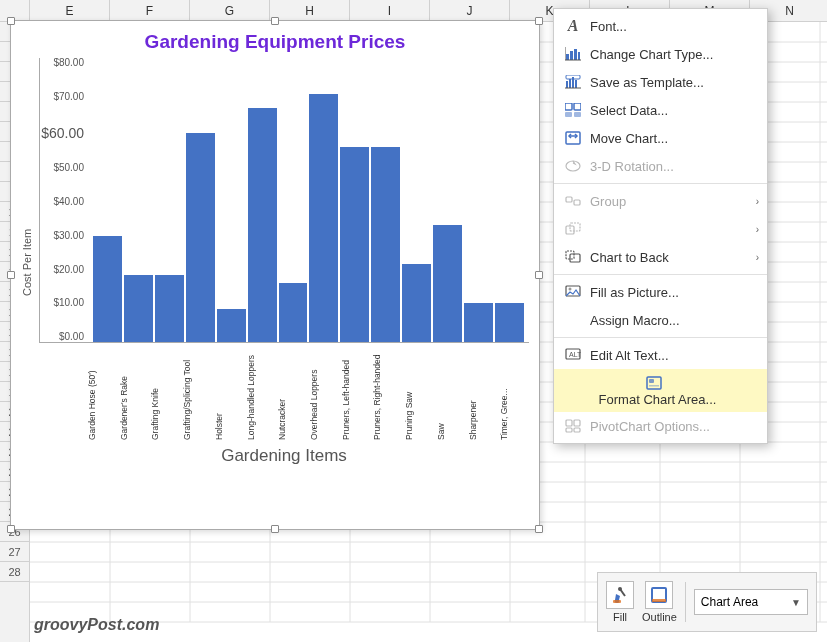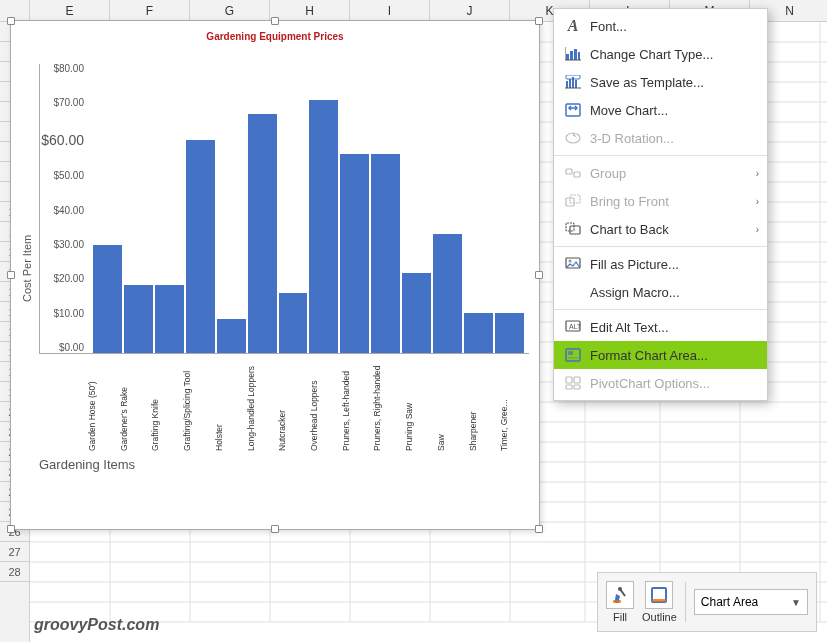--- a/index.html
+++ b/index.html
@@ -89,24 +89,24 @@
     }
 
     .chart-inner {
       width: 100%;
       height: 100%;
       padding: 10px;
     }
 
     .chart-title {
       text-align: center;
-      font-size: 10px;
+      font-size: 19px;
       font-weight: bold;
-      color: #b91c1c;
-      margin-bottom: 22px;
+      color: #6d28d9;
+      margin-bottom: 5px;
     }
 
     .chart-area {
       display: flex;
       height: calc(100% - 80px);
     }
 
     .y-axis-label {
       writing-mode: vertical-rl;
       transform: rotate(180deg);
@@ -161,21 +161,22 @@
       font-size: 8.5px;
       color: #333;
       writing-mode: vertical-rl;
       transform: rotate(180deg);
       text-align: left;
       padding-top: 3px;
       overflow: hidden;
     }
 
     .x-axis-title {
-      font-size: 13px;
+      text-align: center;
+      font-size: 17px;
       color: #555;
       margin-top: 3px;
     }
 
     
     .resize-handle {
       position: absolute;
       width: 8px;
       height: 8px;
       background: white;
@@ -200,21 +201,22 @@
       display: flex;
       align-items: center;
       padding: 5px 16px 5px 10px;
       cursor: pointer;
       position: relative;
       color: #333;
       font-size: 13px;
     }
 
     .menu-item.active {
-      background: #84cc16;
+      background: #fef9c3;
+      flex-direction: column;
     }
 
     .menu-item.disabled {
       color: #aaa;
       cursor: default;
     }
 
     .menu-icon {
       width: 18px;
       height: 18px;
@@ -536,20 +538,31 @@
             <rect x="4" y="4" width="2" height="9" fill="#4472C4"></rect>
             <rect x="7" y="2" width="2" height="11" fill="#4472C4"></rect>
             <rect x="10" y="5" width="2" height="8" fill="#4472C4"></rect>
             <rect x="1" y="0" width="14" height="4" rx="1" fill="none" stroke="#4472C4" stroke-width="1"></rect>
             <line x1="0" y1="13" x2="16" y2="13" stroke="#555" stroke-width="1"></line>
           </svg>
       </span>
       <span class="menu-item-text">Save as Template...</span>
     </div>
 
+    <div class="menu-item">
+      <span class="menu-icon">
+        <svg width="16" height="14" viewBox="0 0 16 14">
+            <rect x="0" y="0" width="7" height="7" rx="1" fill="none" stroke="#4472C4" stroke-width="1.5"></rect>
+            <rect x="9" y="0" width="7" height="7" rx="1" fill="none" stroke="#4472C4" stroke-width="1.5"></rect>
+            <rect x="0" y="9" width="7" height="5" rx="1" fill="#4472C4" opacity="0.5"></rect>
+            <rect x="9" y="9" width="7" height="5" rx="1" fill="#4472C4" opacity="0.5"></rect>
+          </svg>
+      </span>
+      <span class="menu-item-text">Select Data...</span>
+    </div>
 
     <div class="menu-item">
       <span class="menu-icon">
         <svg width="16" height="14" viewBox="0 0 16 14">
             <rect x="1" y="1" width="14" height="12" rx="1" fill="none" stroke="#4472C4" stroke-width="1.5"></rect>
             <polyline points="6,7 4,5 6,3" stroke="#4472C4" stroke-width="1.5" fill="none"></polyline>
             <polyline points="10,7 12,5 10,3" stroke="#4472C4" stroke-width="1.5" fill="none"></polyline>
             <line x1="4" y1="5" x2="12" y2="5" stroke="#4472C4" stroke-width="1.5"></line>
           </svg>
       </span>
@@ -579,21 +592,20 @@
       <span class="menu-arrow">›</span>
     </div>
 
     <div class="menu-item disabled">
       <span class="menu-icon">
         <svg width="16" height="14" viewBox="0 0 16 14">
             <rect x="1" y="4" width="8" height="8" rx="1" fill="none" stroke="#bbb" stroke-width="1.2"></rect>
             <rect x="5" y="1" width="10" height="8" rx="1" fill="none" stroke="#bbb" stroke-width="1.2" stroke-dasharray="2,1"></rect>
           </svg>
       </span>
-      <span class="menu-item-text">Bring to Front</span>
       <span class="menu-arrow">›</span>
     </div>
 
     <div class="menu-item">
       <span class="menu-icon">
         <svg width="16" height="14" viewBox="0 0 16 14">
             <rect x="5" y="4" width="10" height="8" rx="1" fill="none" stroke="#555" stroke-width="1.2"></rect>
             <rect x="1" y="1" width="8" height="8" rx="1" fill="none" stroke="#555" stroke-width="1.2" stroke-dasharray="2,1"></rect>
           </svg>
       </span>

